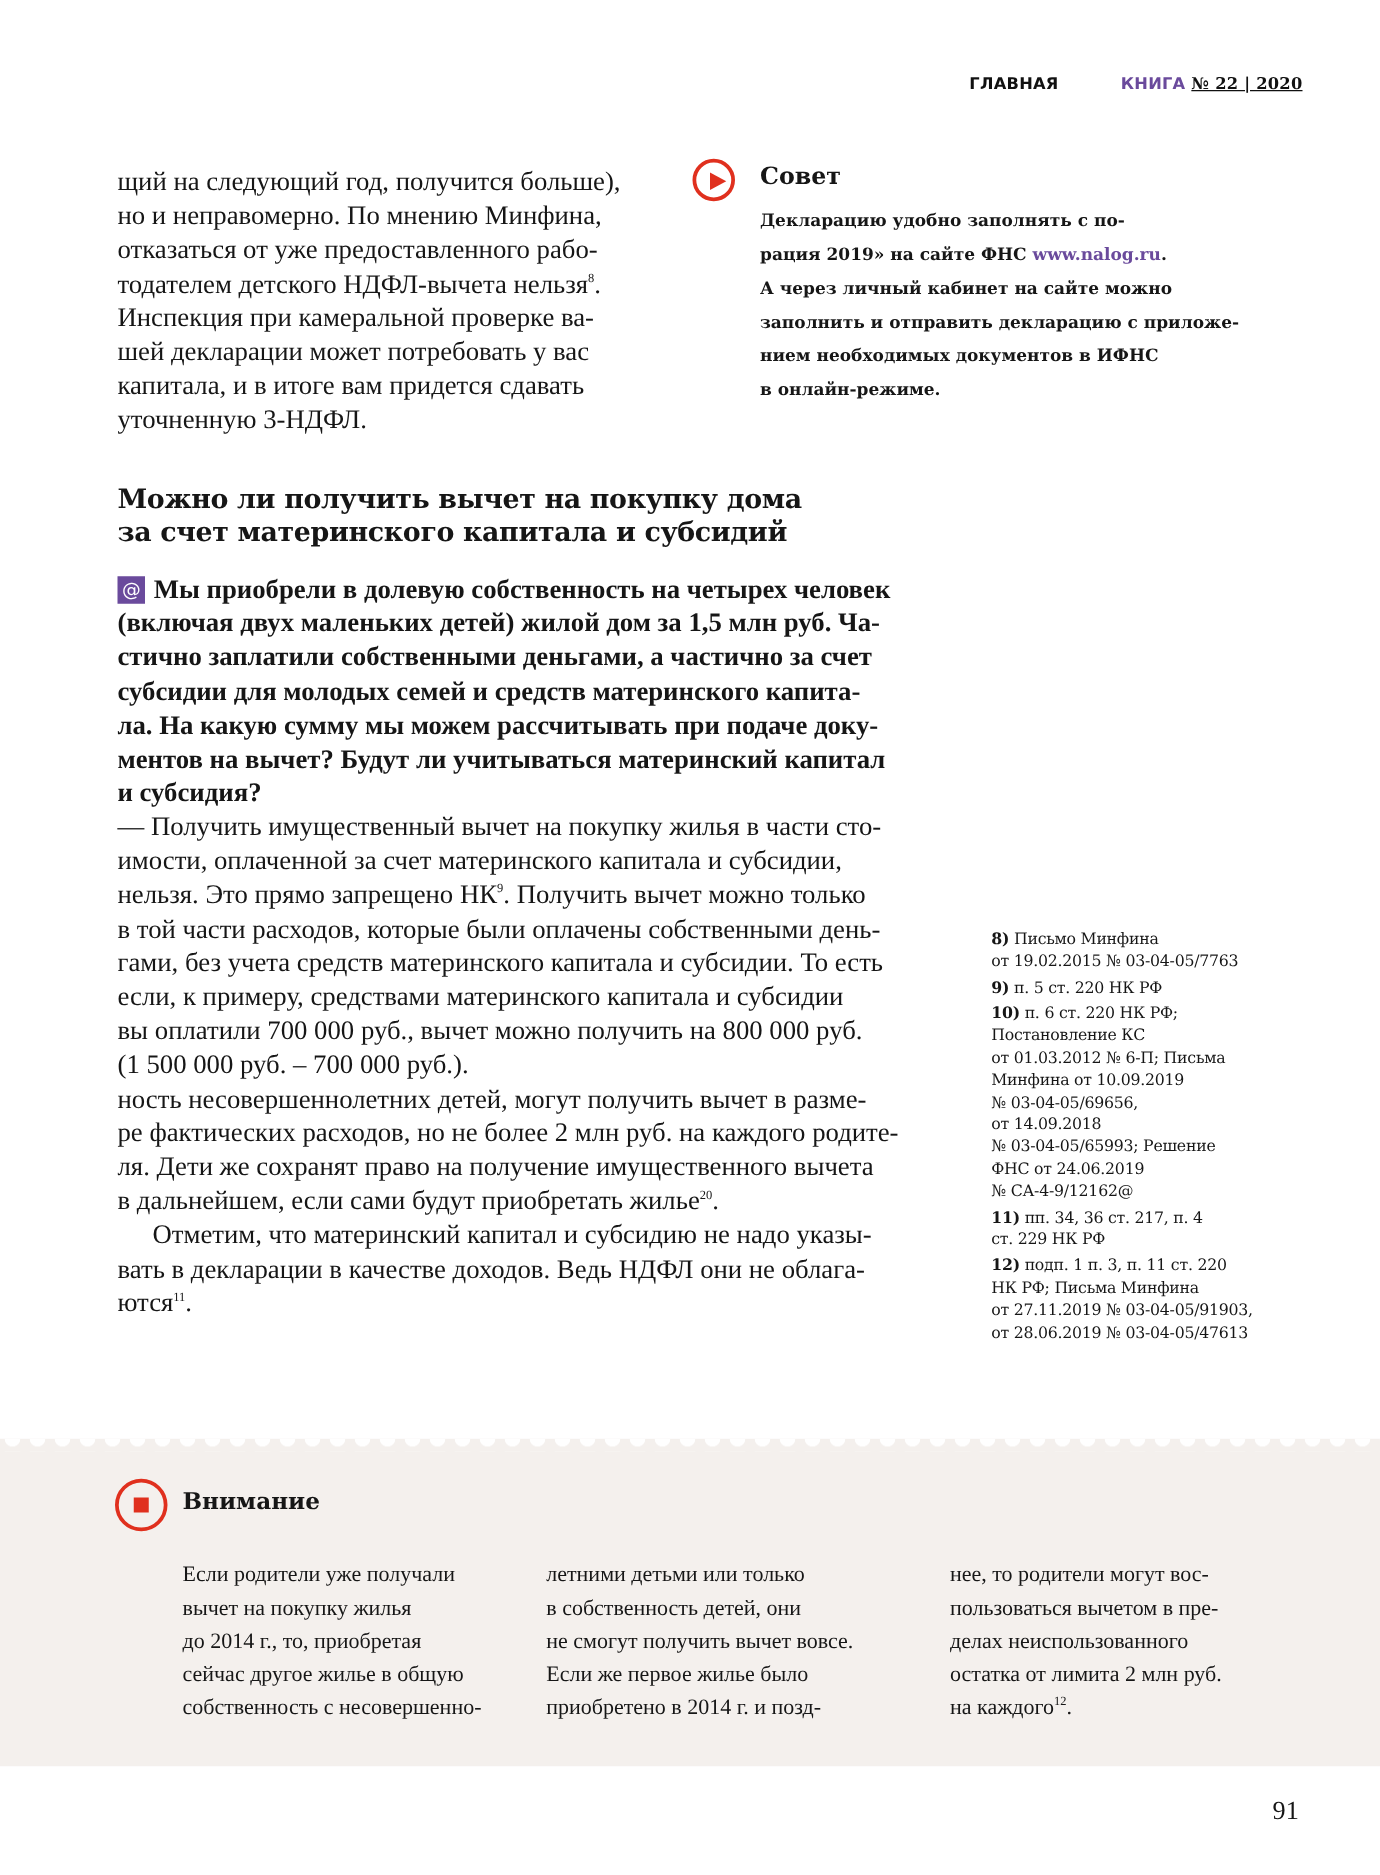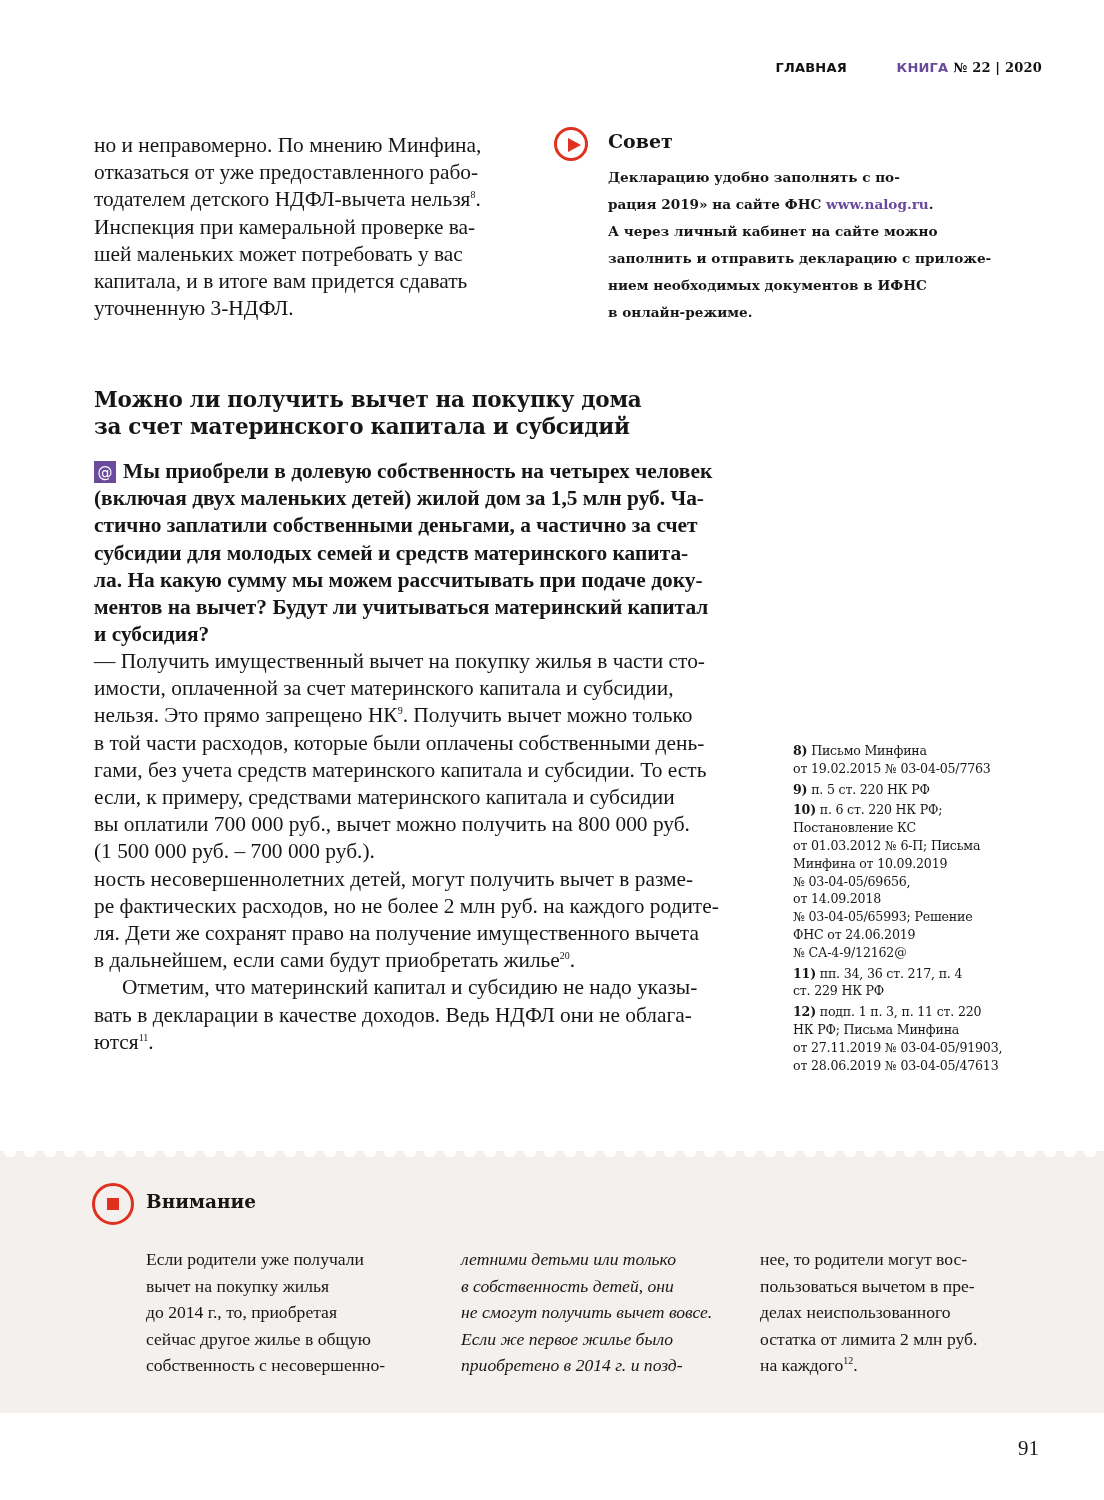--- a/index.html
+++ b/index.html
@@ -10,21 +10,21 @@
   }
   .abs { position: absolute; }
 
   
   .running-head {
     top: 60px; right: 62px; font-family: "DejaVu Sans", sans-serif;
     font-weight: bold; font-size: 13px; letter-spacing: 0.2px; color: #111;
     white-space: nowrap;
   }
   .running-head .brand2 { color: #6a4a9c; padding-left: 45px; }
-  .running-head .issue { font-family: "DejaVu Serif", serif; font-weight: bold; }
+  .running-head .issue { font-family: "DejaVu Serif", serif; font-weight: bold; text-decoration: underline; }
 
   
   .body-text { font-size: 21.4px; line-height: 27.2px; }
   .line { display: block; white-space: nowrap; }
   sup { font-size: 10px; line-height: 0; vertical-align: super; }
 
   .col-left-top { left: 94px; top: 132px; width: 420px; }
 
   
   .tip-icon {
@@ -74,40 +74,41 @@
   .attn-icon {
     left: 92px; top: 1183px; width: 42px; height: 42px; border-radius: 50%;
     border: 3.6px solid #e0301e; box-sizing: border-box;
   }
   .attn-icon::after {
     content: ""; position: absolute; left: 11.5px; top: 11.5px; width: 12px; height: 12px; background: #e0301e;
   }
   .attn-title { left: 146px; top: 1191px; font-family: "DejaVu Serif", serif; font-weight: bold; font-size: 18.5px; }
   .attn-col { top: 1246px; font-size: 17.6px; line-height: 26.6px; width: 290px; }
   .attn-col.c1 { left: 146px; }
-  .attn-col.c2 { left: 461px; font-style: italic; }
+  .attn-col.c2 { left: 437px; }
   .attn-col.c3 { left: 760px; }
 
   .page-number { left: 1018px; top: 1436px; font-size: 21px; }
 </style>
 </head>
 <body>
 
 <div class="abs running-head">
   <span>ГЛАВНАЯ</span>
   <span class="brand2">КНИГА</span>
   <span class="issue">№ 22 | 2020</span>
 </div>
 
 <div class="abs body-text col-left-top">
+  <span class="line">щий на следующий год, получится больше),</span>
   <span class="line">но и неправомерно. По мнению Минфина,</span>
   <span class="line">отказаться от уже предоставленного рабо-</span>
   <span class="line"><span>тодателем детского НДФЛ-вычета нельзя</span><sup>8</sup>.</span>
   <span class="line">Инспекция при камеральной проверке ва-</span>
-  <span class="line">шей маленьких может потребовать у вас</span>
+  <span class="line">шей декларации может потребовать у вас</span>
   <span class="line">капитала, и в итоге вам придется сдавать</span>
   <span class="line">уточненную 3-НДФЛ.</span>
 </div>
 
 <div class="abs tip-icon"></div>
 <div class="abs tip-title">Совет</div>
 <div class="abs tip-text">
   <span class="line">Декларацию удобно заполнять с по-</span>
   <span class="line"><span>рация 2019» на сайте ФНС</span> <span class="link">www.nalog.ru</span>.</span>
   <span class="line">А через личный кабинет на сайте можно</span>

